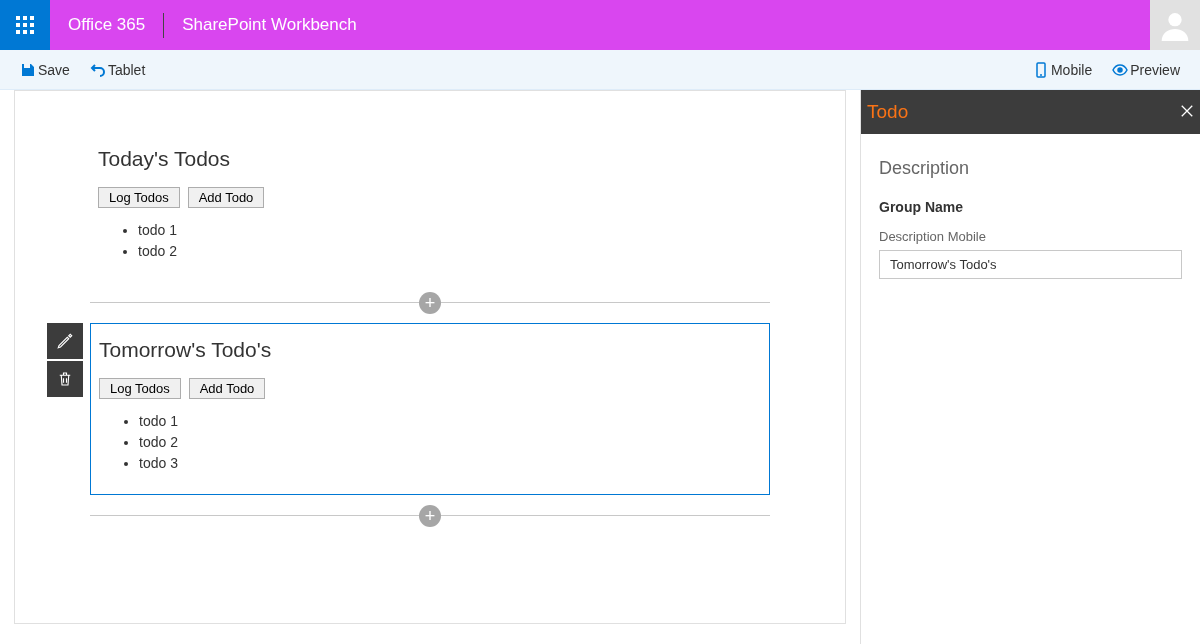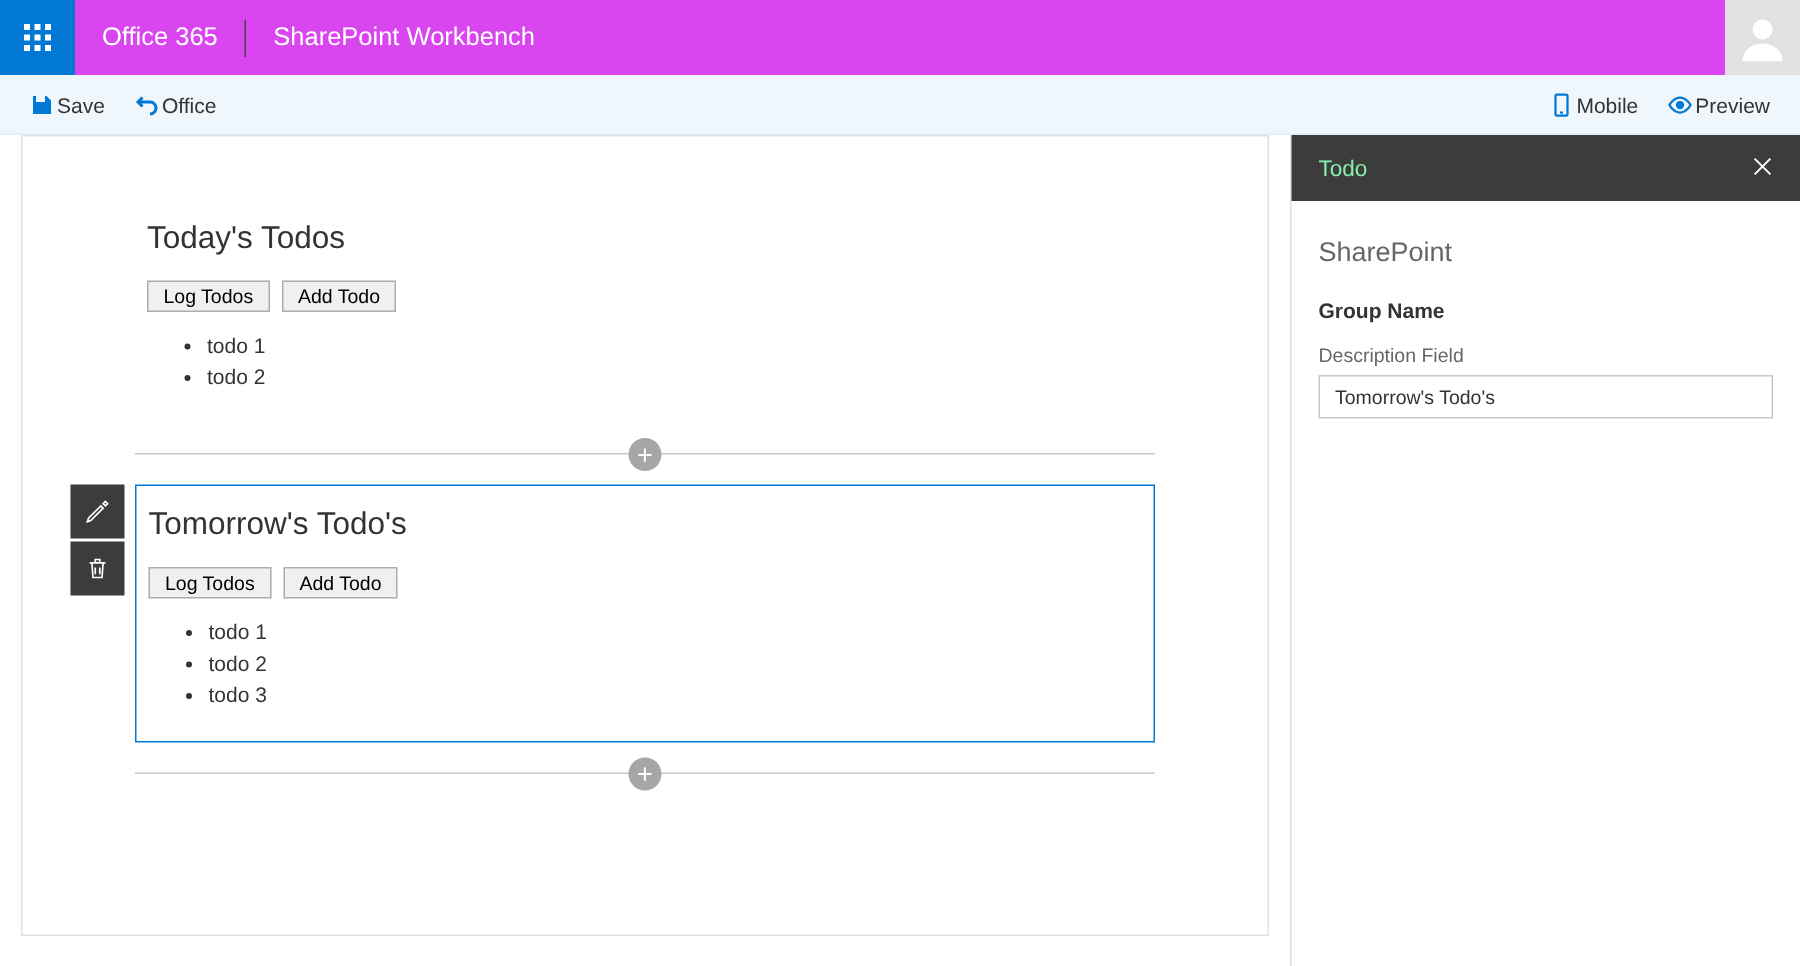--- a/index.html
+++ b/index.html
@@ -102,25 +102,25 @@
   }
   .prop-pane {
     width:340px;
     border-left:1px solid #e0e0e0;
     background:#fff;
     display:flex;
     flex-direction:column;
   }
   .prop-header {
     background:#3c3c3c;
-    color:#86efac;
+    color:#f97316;
     height:44px;
     display:flex; align-items:center;
-    padding:0 18px;
-    font-size:15px;
+    padding:0 6px;
+    font-size:19px;
     font-weight:400;
   }
   .prop-header .close {
     margin-left:auto;
     font-size:18px;
     cursor:pointer;
   }
   .prop-body { padding: 24px 18px; }
   .prop-section-title {
     font-size:18px;
@@ -260,21 +260,21 @@
         </svg>
     </span>
     <span>Save</span>
   </div>
   <div class="cmd-item">
     <span class="ico">
       <svg viewBox="0 0 16 16" fill="none" stroke="#0078d4" stroke-width="2">
           <path d="M5 3 2 6l3 3M2 6h8a4 4 0 0 1 0 8"></path>
         </svg>
     </span>
-    <span>Office</span>
+    <span>Tablet</span>
   </div>
   <div class="cmd-spacer"></div>
   <div class="cmd-item">
     <span class="ico">
       <svg viewBox="0 0 16 16" fill="none" stroke="#0078d4" stroke-width="1.5">
           <rect x="4" y="1" width="8" height="14" rx="1"></rect>
           <line x1="7" y1="13" x2="9" y2="13"></line>
         </svg>
     </span>
     <span>Mobile</span>
@@ -349,19 +349,19 @@
   <div class="prop-pane">
     <div class="prop-header">
       <span>Todo</span>
       <span class="close">
         <svg viewBox="0 0 16 16" width="14" height="14" stroke="#fff" stroke-width="1.5">
             <path d="M2 2l12 12M14 2L2 14"></path>
           </svg>
       </span>
     </div>
     <div class="prop-body">
-      <div class="prop-section-title">SharePoint</div>
+      <div class="prop-section-title">Description</div>
       <div class="prop-group-name">Group Name</div>
-      <div class="prop-field-label">Description Field</div>
+      <div class="prop-field-label">Description Mobile</div>
       <input class="prop-input" type="text" value="Tomorrow's Todo's" style="">
     </div>
   </div>
 </div>
 
 </body></html>

